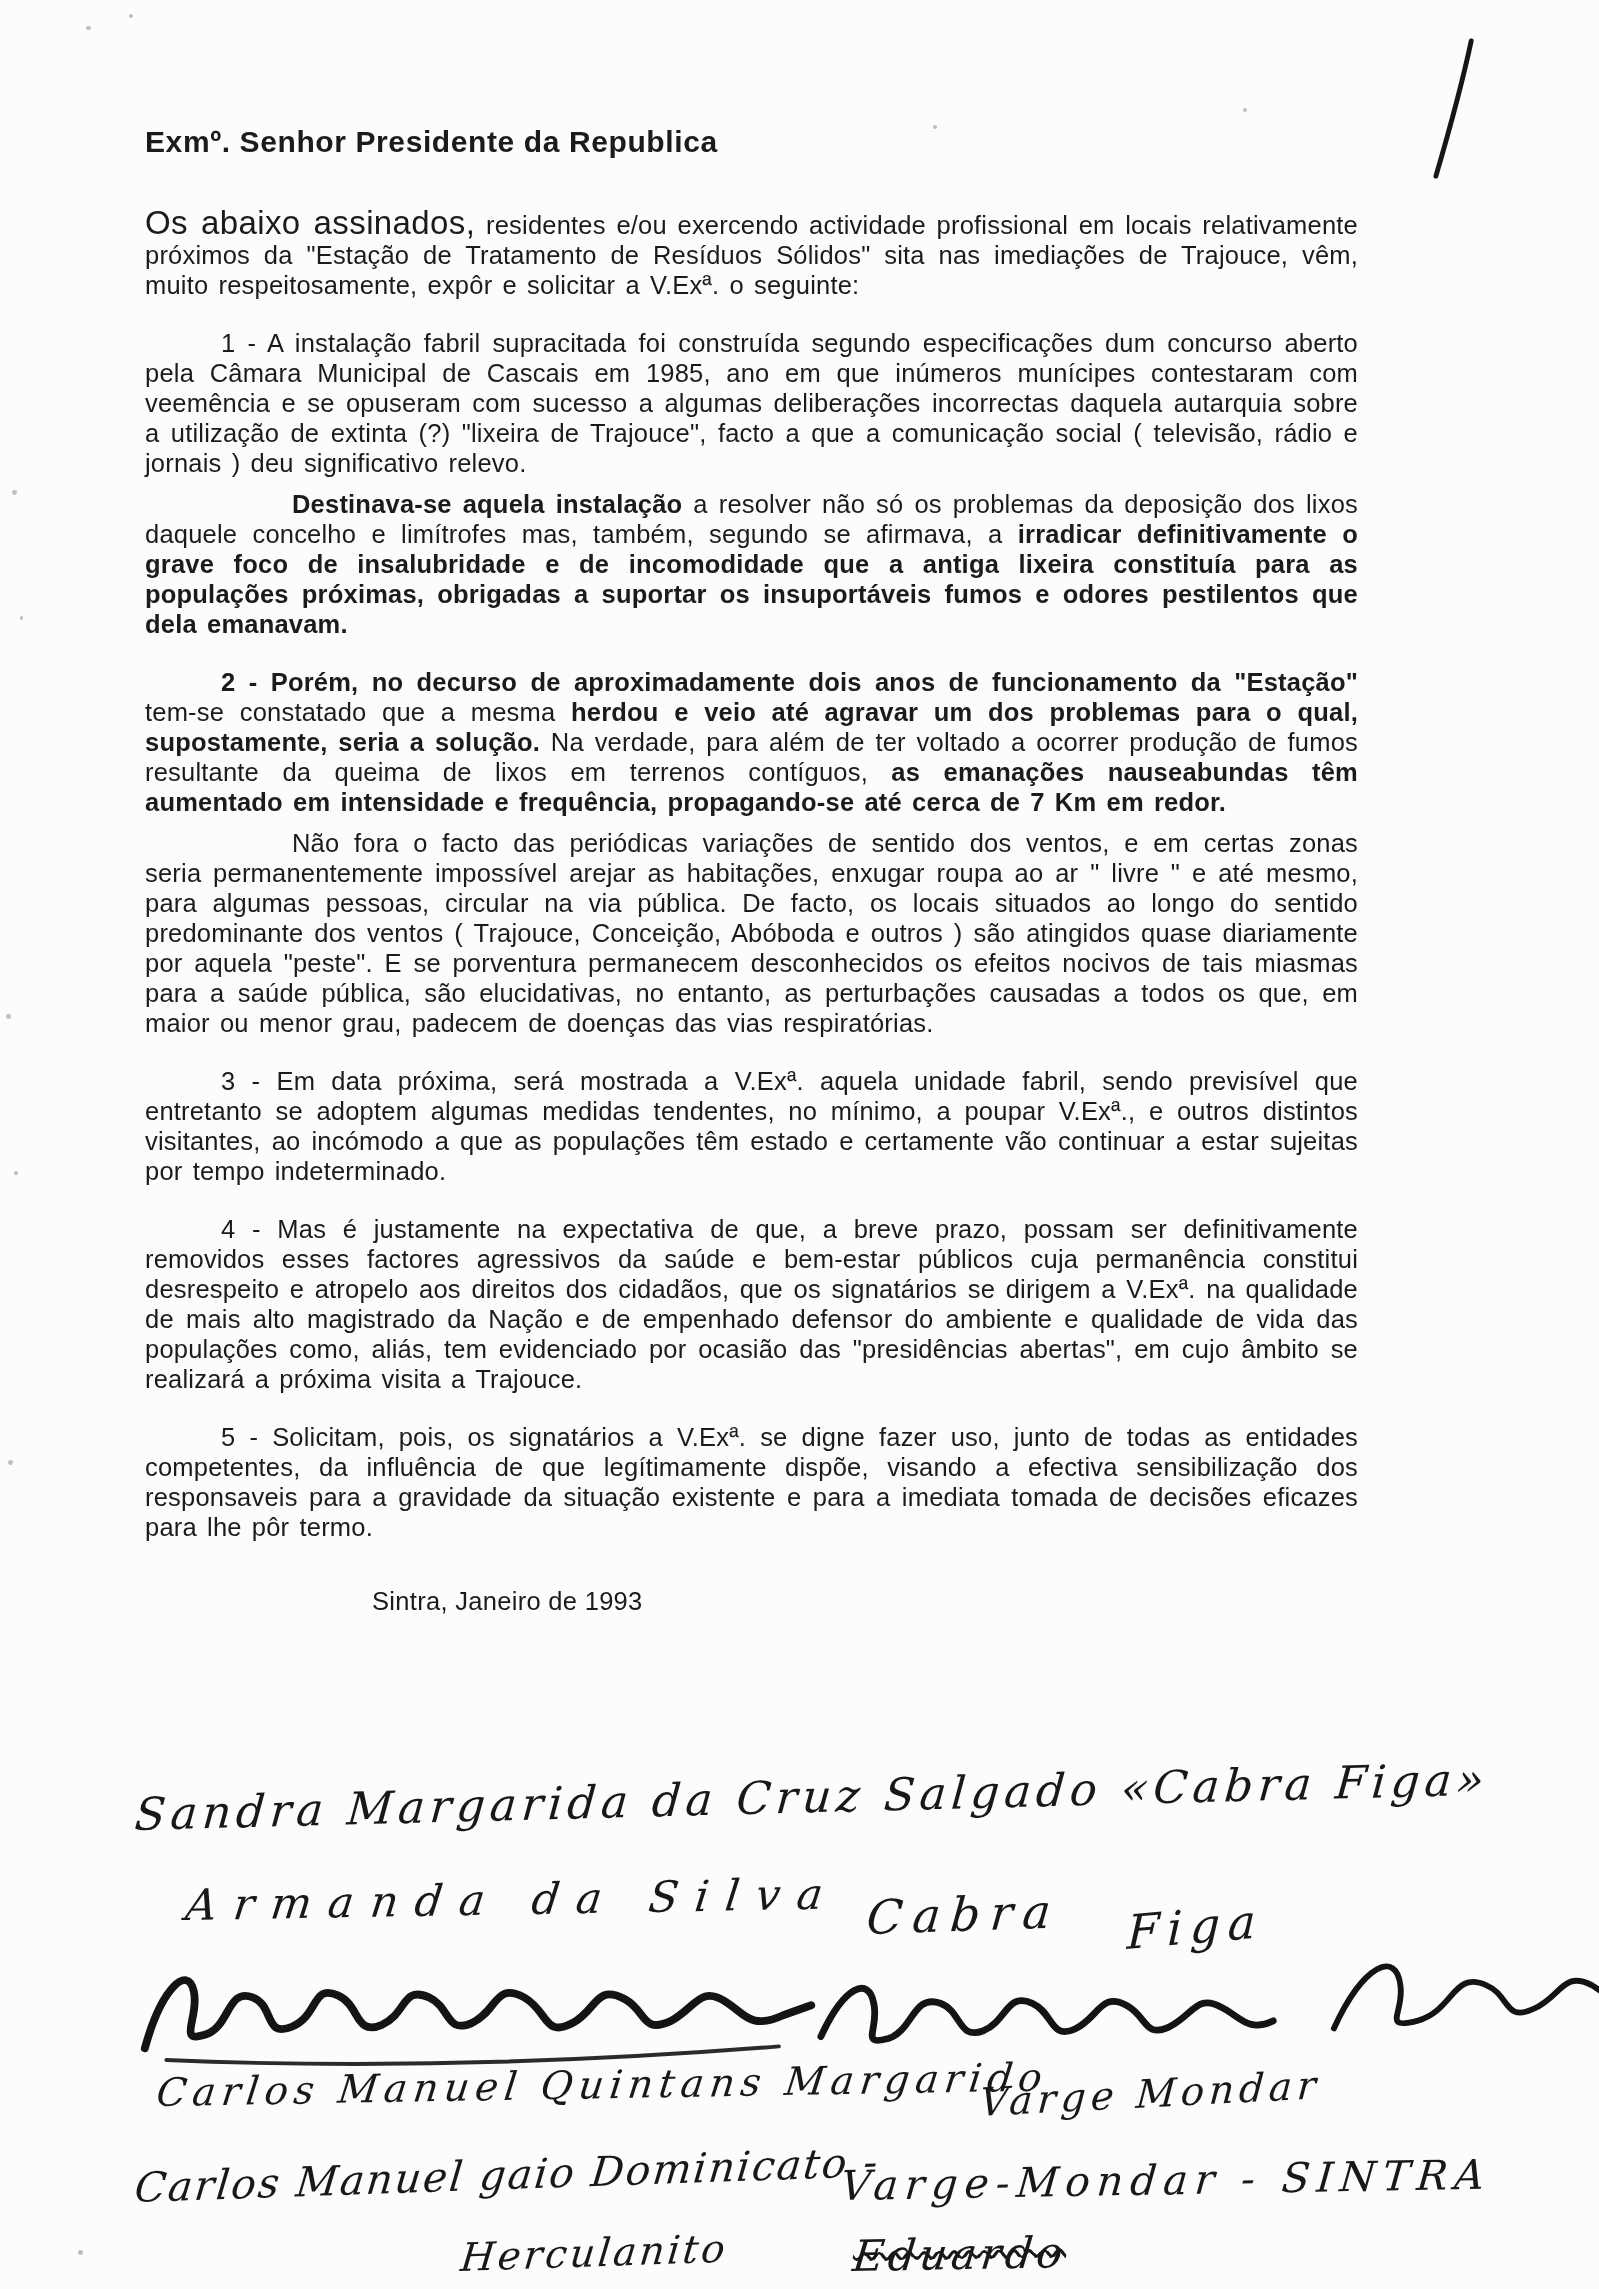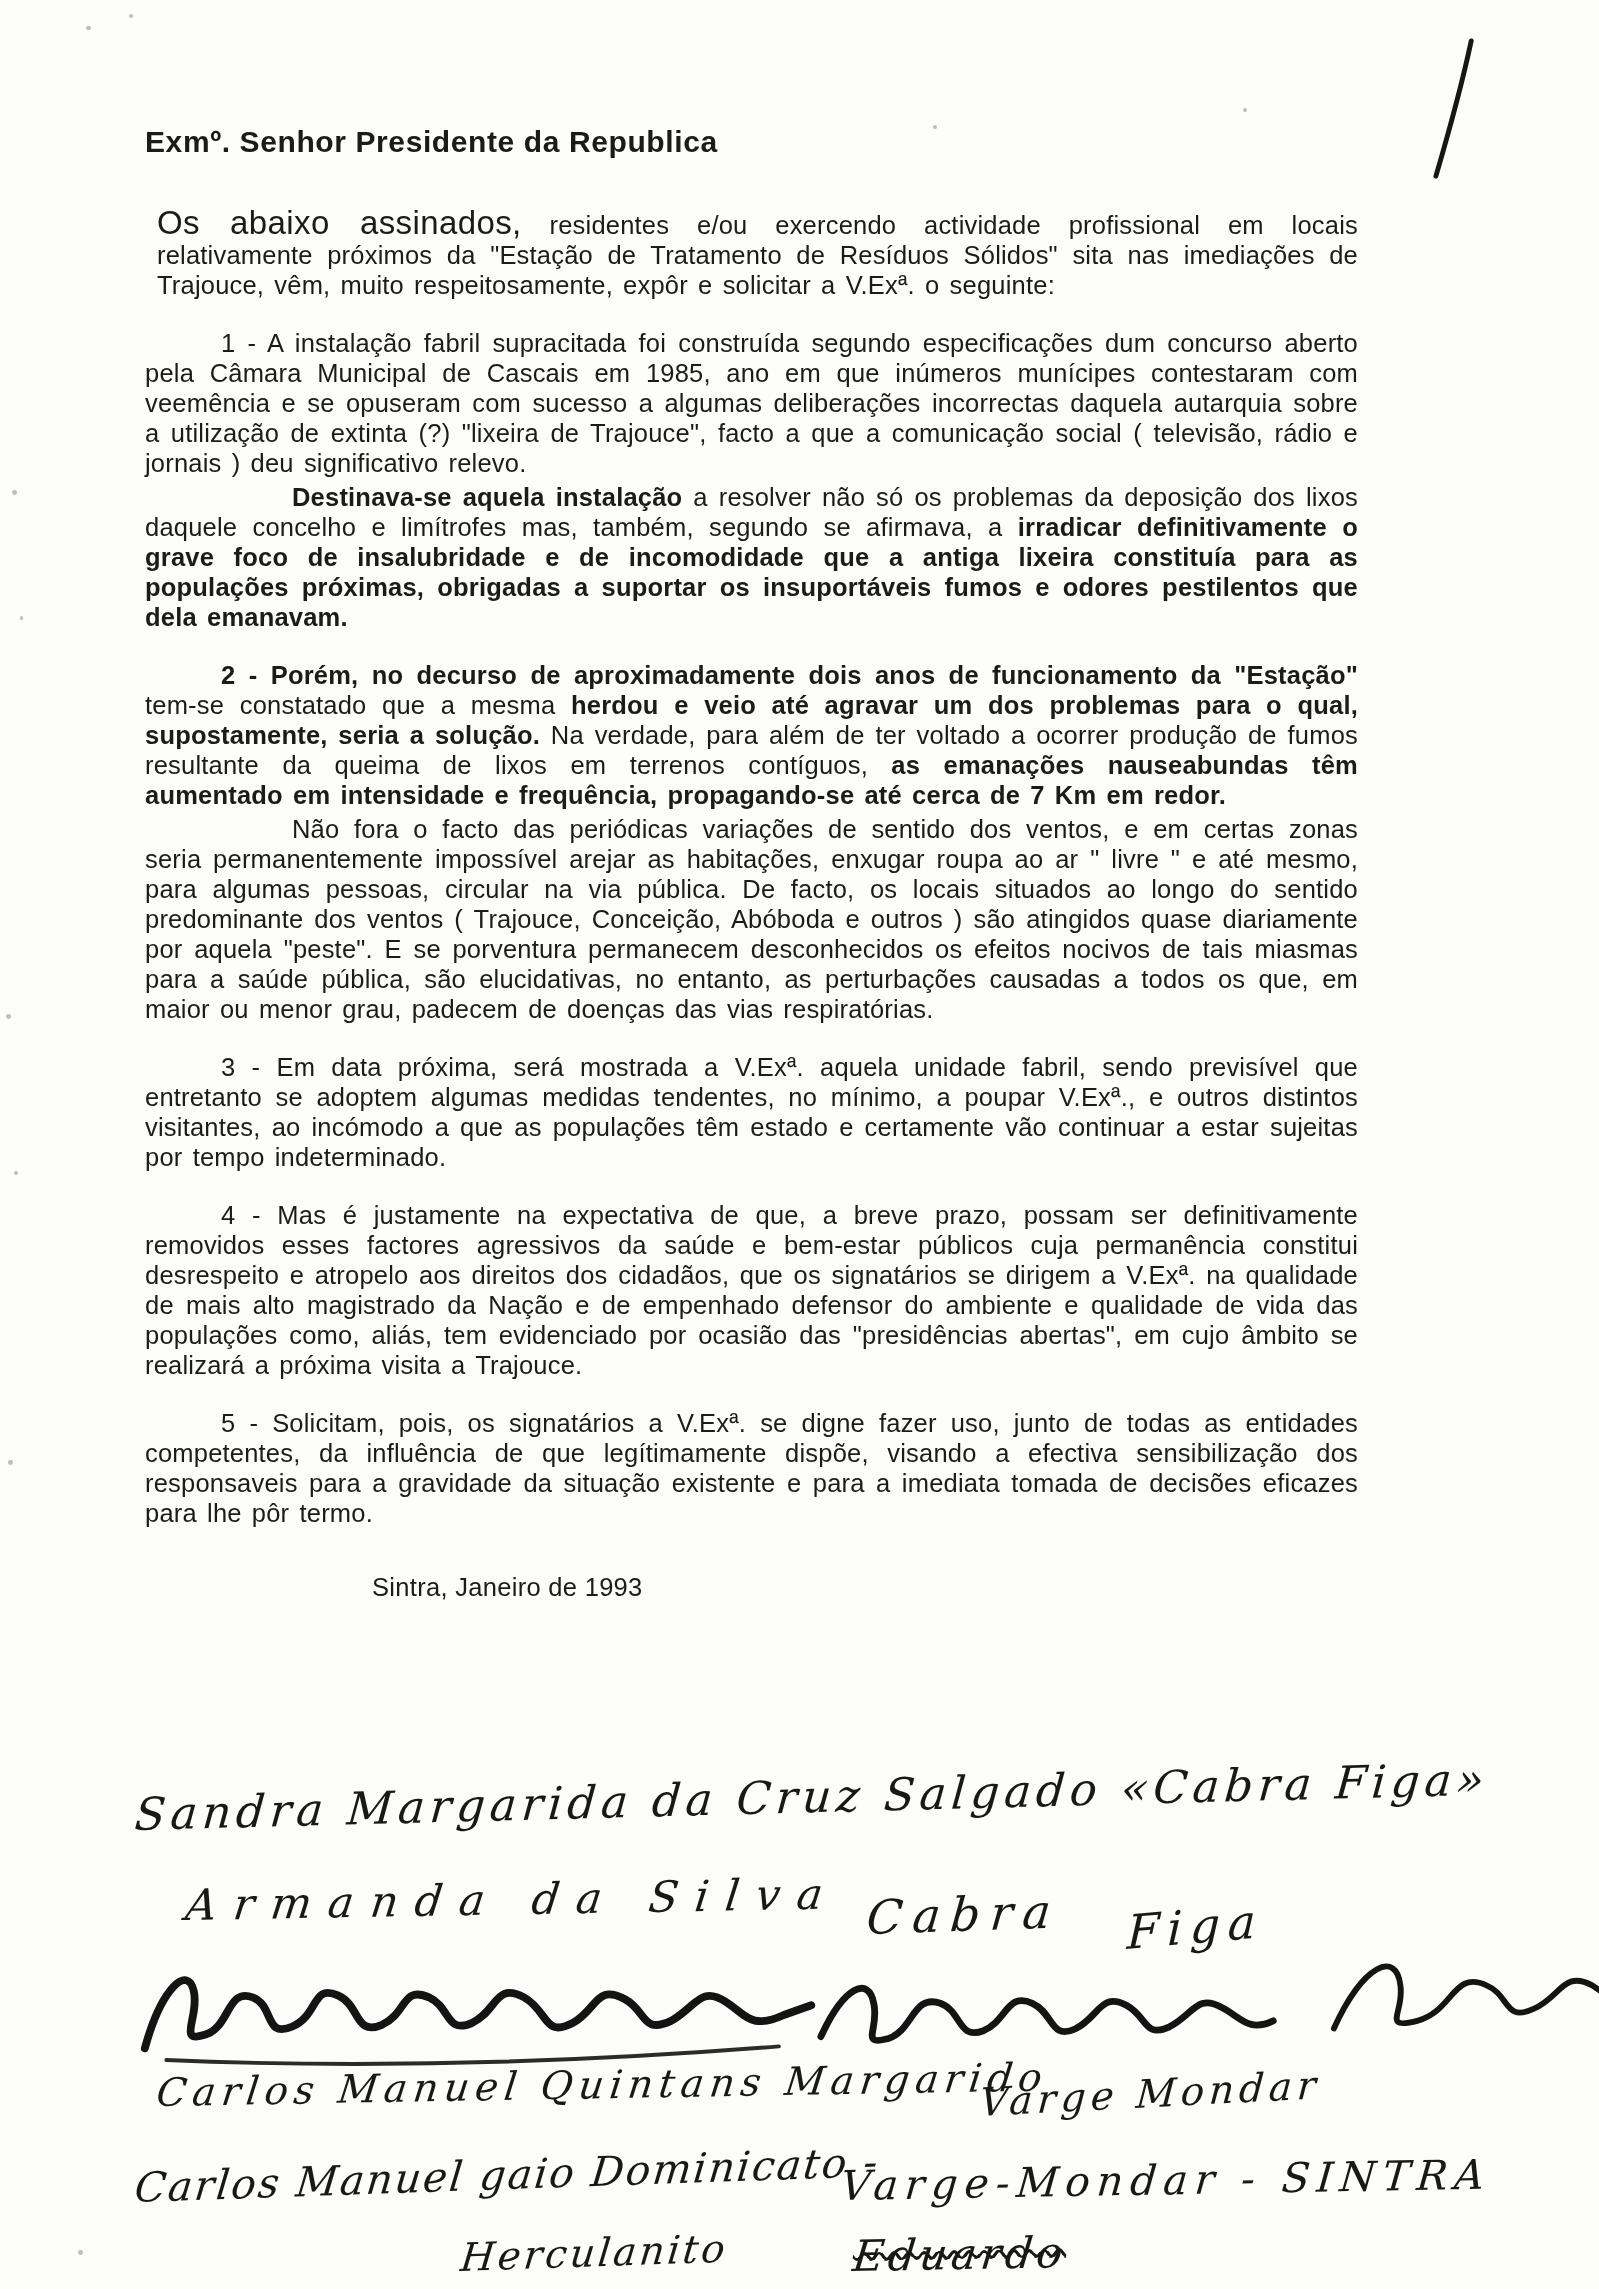--- a/index.html
+++ b/index.html
@@ -19,24 +19,24 @@
 
   .addressee { font-size:30px; font-weight:bold; letter-spacing:0.6px; }
   .salutation { margin-top:61px; font-size:29px; letter-spacing:0.3px; }
 
   .para {
     margin-top:28px;
     font-size:25.5px; line-height:30px;
     text-align:justify; text-justify:inter-word;
     word-spacing:2.9px; letter-spacing:0.2px;
   }
-  .intro { margin-top:49px;margin-left:12px; }
+  .intro { margin-top:49px; }
   .intro .lead { font-size:33px; letter-spacing:0.4px; }
   .pnum { text-indent:76px; }
-  .pfollow { margin-top:4px; text-indent:147px; }
+  .pfollow { margin-top:11px; text-indent:147px; }
   .para b { font-weight:bold; }
 
   .date-line { margin-top:45px; margin-left:227px; font-size:25.5px; letter-spacing:0.3px; }
 
   
   .signatures { position:absolute; left:0; top:0; width:1600px; height:2290px; pointer-events:none; }
   .sig {
     position:absolute;
     font-family:"DejaVu Serif","Liberation Serif",serif;
     font-style:italic;

